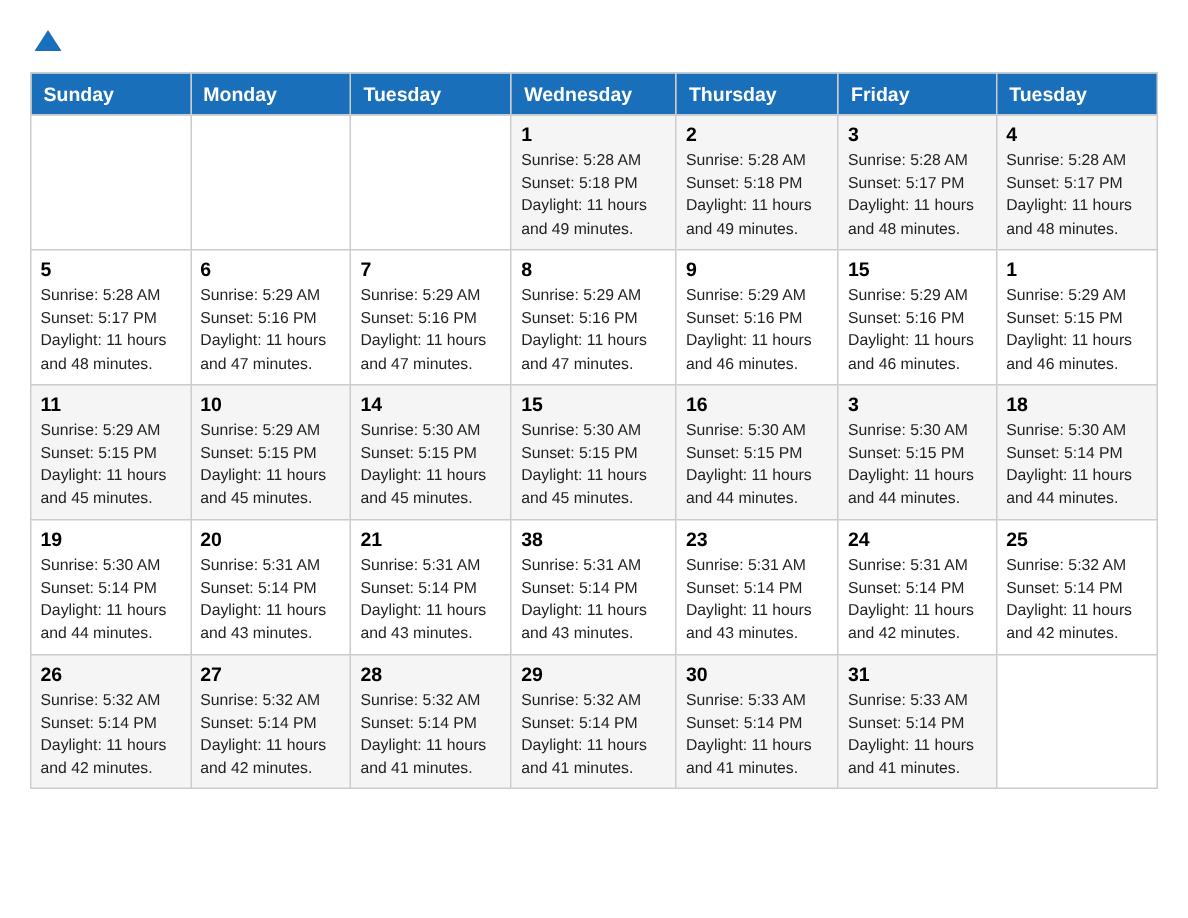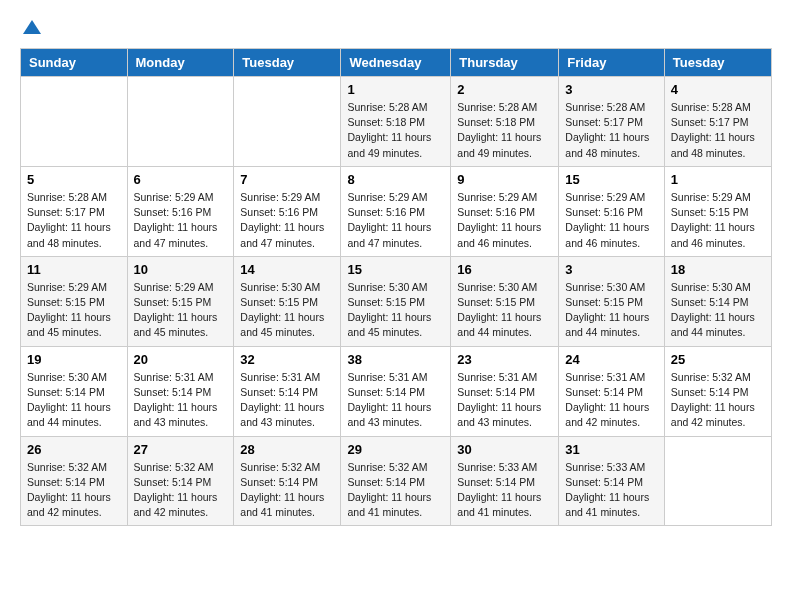--- a/index.html
+++ b/index.html
@@ -212,21 +212,21 @@
       <tr>
         <td>
           <div class="day-number">19</div>
           <div class="day-info">Sunrise: 5:30 AM<br>Sunset: 5:14 PM<br>Daylight: 11 hours<br>and 44 minutes.</div>
         </td>
         <td>
           <div class="day-number">20</div>
           <div class="day-info">Sunrise: 5:31 AM<br>Sunset: 5:14 PM<br>Daylight: 11 hours<br>and 43 minutes.</div>
         </td>
         <td>
-          <div class="day-number">32</div>
+          <div class="day-number">21</div>
           <div class="day-info">Sunrise: 5:31 AM<br>Sunset: 5:14 PM<br>Daylight: 11 hours<br>and 43 minutes.</div>
         </td>
         <td>
           <div class="day-number">38</div>
           <div class="day-info">Sunrise: 5:31 AM<br>Sunset: 5:14 PM<br>Daylight: 11 hours<br>and 43 minutes.</div>
         </td>
         <td>
           <div class="day-number">23</div>
           <div class="day-info">Sunrise: 5:31 AM<br>Sunset: 5:14 PM<br>Daylight: 11 hours<br>and 43 minutes.</div>
         </td>

